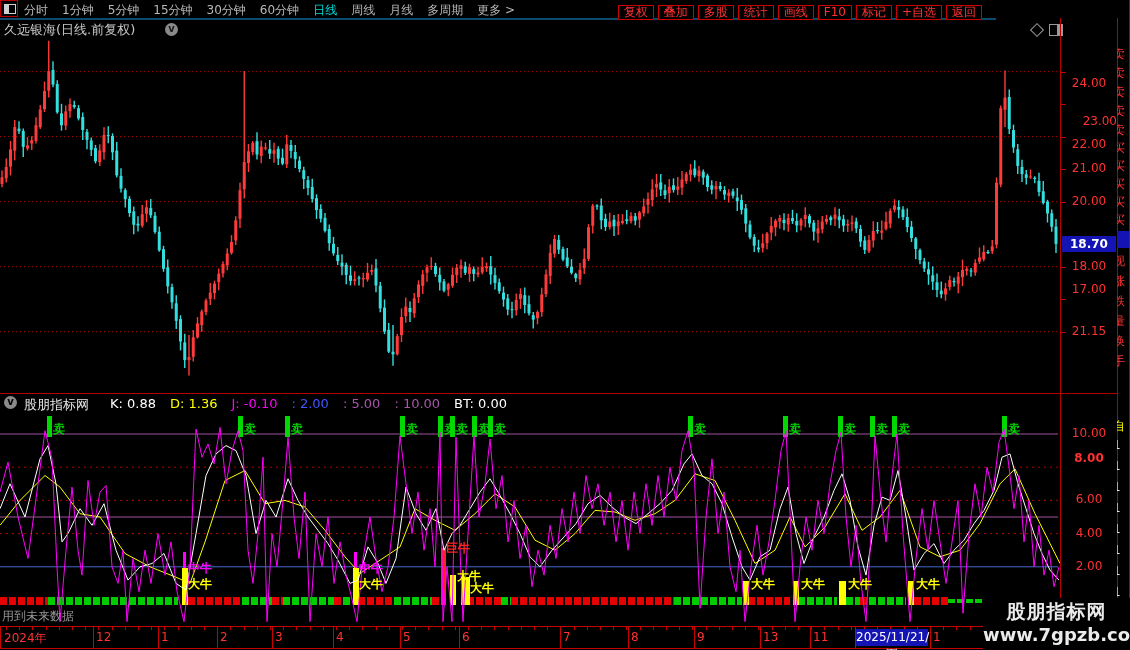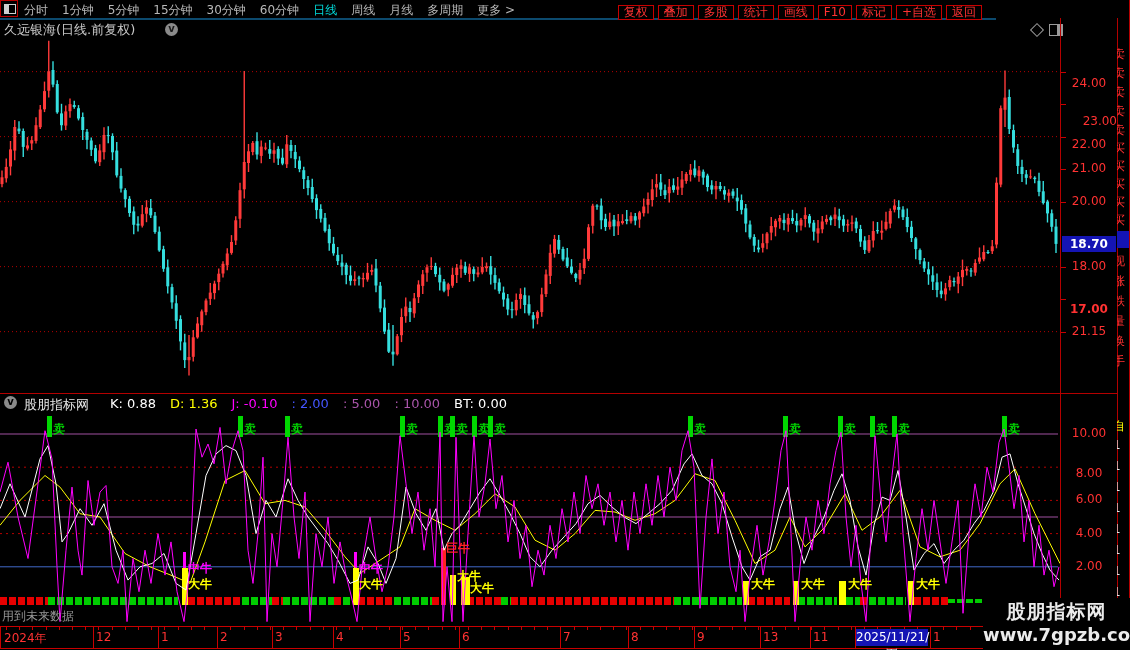--- a/index.html
+++ b/index.html
@@ -786,27 +786,27 @@
       <span class="ax-label" style="top: 96px; text-align: right;">23.00</span>
       <span class="ax-tick" style="top: 86.125px;"></span>
       <span class="ax-label" style="top: 113px; margin-top: 6px;">22.00</span>
       <span class="ax-tick" style="top: 118.625px;"></span>
       <span class="ax-label" style="top: 143.125px;">21.00</span>
       <span class="ax-tick" style="top: 151.125px;"></span>
       <span class="ax-label" style="top: 175.625px;">20.00</span>
       <span class="ax-tick" style="top: 183.625px;"></span>
       <span class="ax-label" style="top: 240.625px;">18.00</span>
       <span class="ax-tick" style="top: 248.625px;"></span>
-      <span class="ax-label" style="top: 284px; font-weight: bold;">17.00</span>
+      <span class="ax-label" style="top: 264px;">17.00</span>
       <span class="ax-tick" style="top: 281.125px;"></span>
       <span class="ax-label" style="top: 305.625px;">21.15</span>
       <span class="ax-tick" style="top: 313.625px;"></span>
       <div id="last-price-box" style="top: 217.875px; font-weight: bold;">18.70</div>
       <span class="ax-label" style="top: 408px;">10.00</span>
-      <span class="ax-label" style="top: 448px;">8.00</span>
+      <span class="ax-label" style="top: 433px; font-weight: bold;">8.00</span>
       <span class="ax-label" style="top: 474.4px;">6.00</span>
       <span class="ax-label" style="top: 507.6px;">4.00</span>
       <span class="ax-label" style="top: 540.8px;">2.00</span>
     </div>
 
   <div id="future-note">用到未来数据</div>
 
   <div id="date-axis">
       <span class="dtick" style="left: 6px;"></span>
       <span class="dtick" style="left: 19px;"></span>

